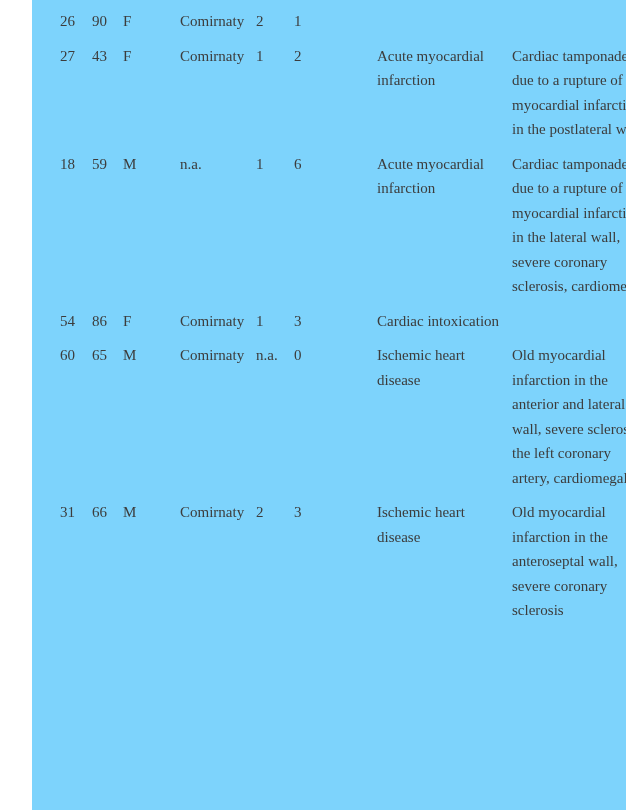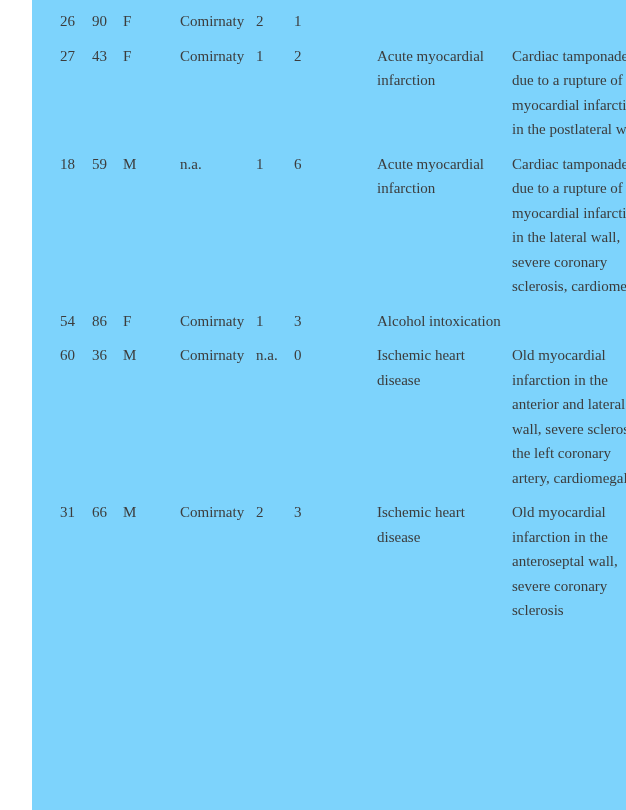--- a/index.html
+++ b/index.html
@@ -77,26 +77,26 @@
 sclerosis, cardiomegaly</div>
   </div>
 
   <div class="trow">
     <div class="cell">54</div>
     <div class="cell">86</div>
     <div class="cell">F</div>
     <div class="cell">Comirnaty</div>
     <div class="cell">1</div>
     <div class="cell">3</div>
-    <div class="cell">Alcohol intoxication</div>
+    <div class="cell">Cardiac intoxication</div>
   </div>
 
   <div class="trow">
     <div class="cell">60</div>
-    <div class="cell">36</div>
+    <div class="cell">65</div>
     <div class="cell">M</div>
     <div class="cell">Comirnaty</div>
     <div class="cell">n.a.</div>
     <div class="cell">0</div>
     <div class="cell">Ischemic heart
 disease</div>
     <div class="cell">Old myocardial
 infarction in the
 anterior and lateral
 wall, severe sclerosis in

